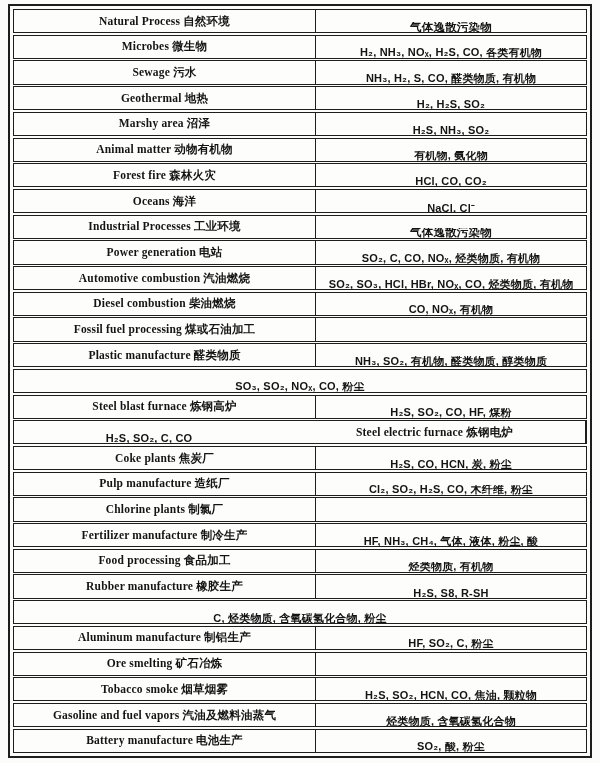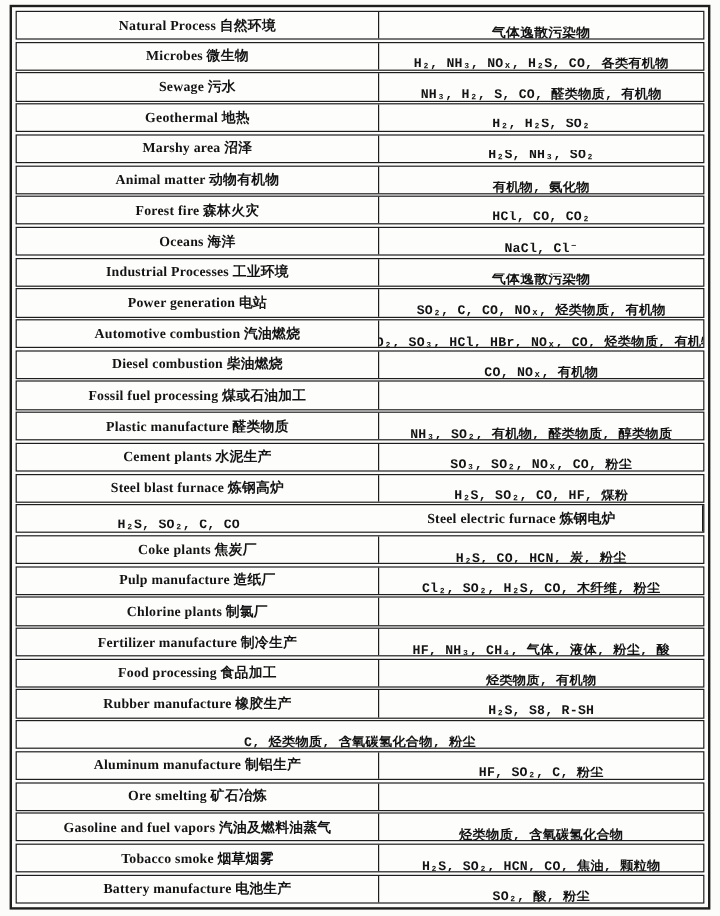--- a/index.html
+++ b/index.html
@@ -55,21 +55,21 @@
   .cell-source {
     flex: 0 0 302px;
     border-right: 1.6px solid #1e1e1e;
     font-family: "Liberation Serif", "DejaVu Serif", serif;
     font-weight: 700;
     font-size: 11.5px;
     letter-spacing: 0.2px;
   }
   .cell-pollutants {
     flex: 1 1 auto;
-    font-family: Liberation Mono, monospace;
+    font-family: Liberation Sans, sans-serif;
     font-weight: 700;
     font-size: 11px;
     letter-spacing: 0.2px;
     margin-top: 12px;
   }
   .row.header .cell {
     font-weight: 700;
   }
   .row.header .cell-pollutants {
     font-size: 11.5px;
@@ -144,21 +144,20 @@
   <div class="row">
     <div class="cell cell-source">Fossil fuel processing 煤或石油加工</div>
   </div>
 
   <div class="row">
     <div class="cell cell-source">Plastic manufacture 醛类物质</div>
     <div class="cell cell-pollutants">NH₃, SO₂, 有机物, 醛类物质, 醇类物质</div>
   </div>
 
   <div class="row">
-    <div class="cell cell-source">Cement plants 水泥生产</div>
     <div class="cell cell-pollutants">SO₃, SO₂, NOₓ, CO, 粉尘</div>
   </div>
 
   <div class="row">
     <div class="cell cell-source">Steel blast furnace 炼钢高炉</div>
     <div class="cell cell-pollutants">H₂S, SO₂, CO, HF, 煤粉</div>
   </div>
 
   <div class="row">
     <div class="cell cell-pollutants">H₂S, SO₂, C, CO</div>
@@ -201,28 +200,28 @@
   <div class="row">
     <div class="cell cell-source">Aluminum manufacture 制铝生产</div>
     <div class="cell cell-pollutants">HF, SO₂, C, 粉尘</div>
   </div>
 
   <div class="row">
     <div class="cell cell-source">Ore smelting 矿石冶炼</div>
   </div>
 
   <div class="row">
+    <div class="cell cell-source">Tobacco smoke 烟草烟雾</div>
+    <div class="cell cell-pollutants">H₂S, SO₂, HCN, CO, 焦油, 颗粒物</div>
+  </div>
+
+  <div class="row">
     <div class="cell cell-source">Gasoline and fuel vapors 汽油及燃料油蒸气</div>
     <div class="cell cell-pollutants">烃类物质, 含氧碳氢化合物</div>
   </div>
 
   <div class="row">
-    <div class="cell cell-source">Tobacco smoke 烟草烟雾</div>
-    <div class="cell cell-pollutants">H₂S, SO₂, HCN, CO, 焦油, 颗粒物</div>
-  </div>
-
-  <div class="row">
     <div class="cell cell-source">Battery manufacture 电池生产</div>
     <div class="cell cell-pollutants">SO₂, 酸, 粉尘</div>
   </div>
 </div>
   </div>
 </div>
 
 </body></html>

